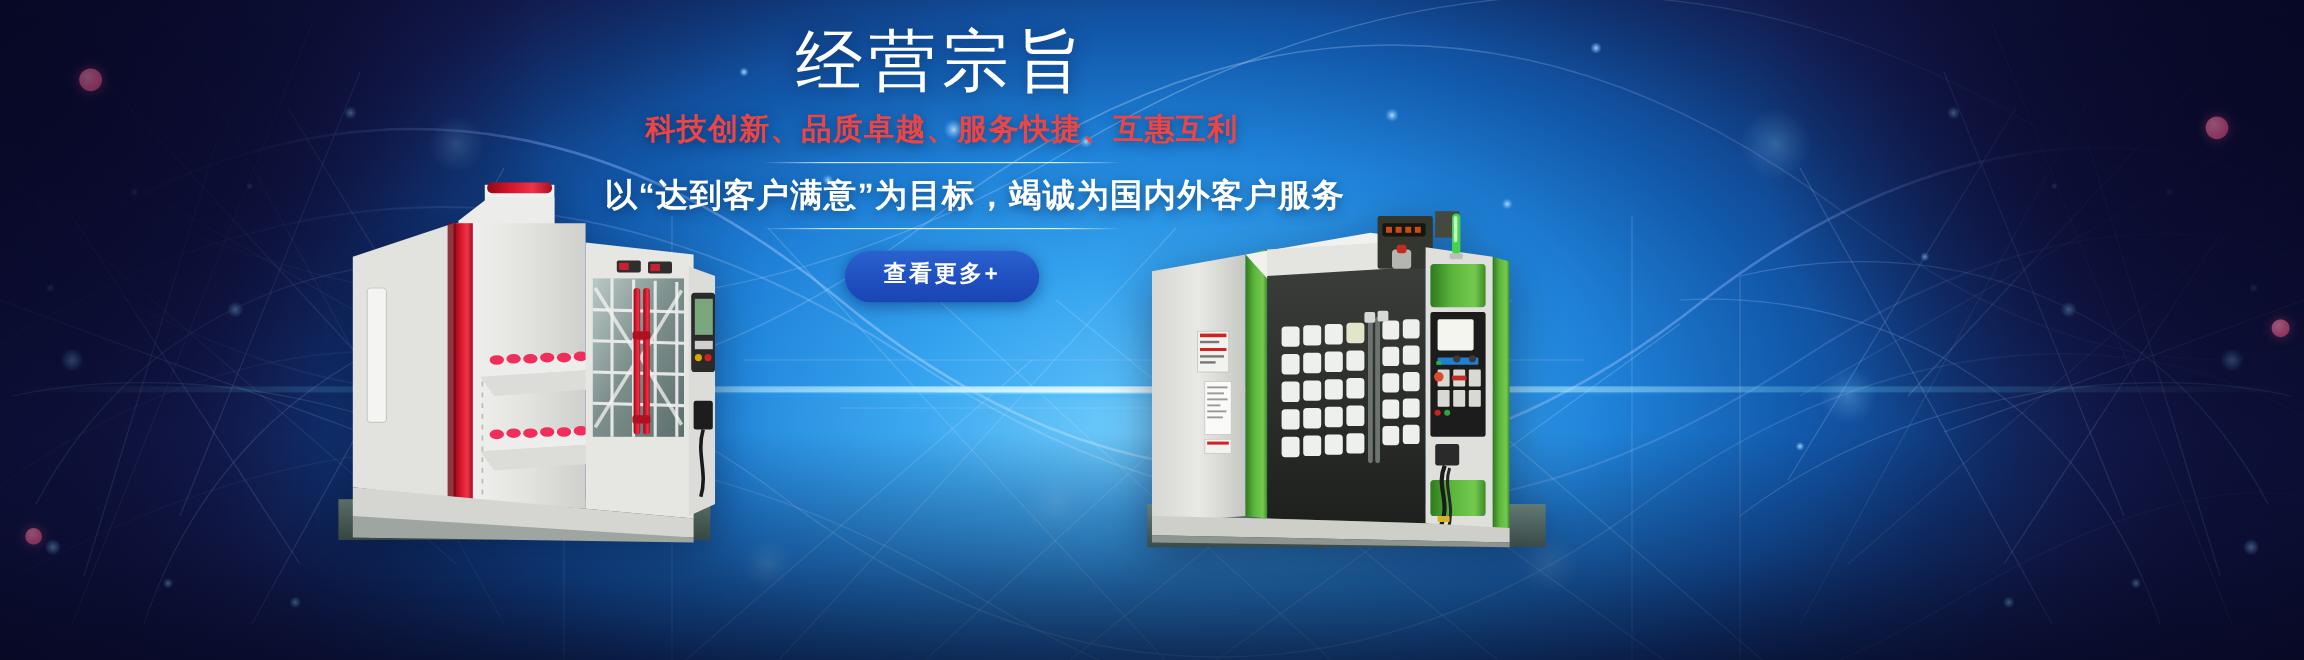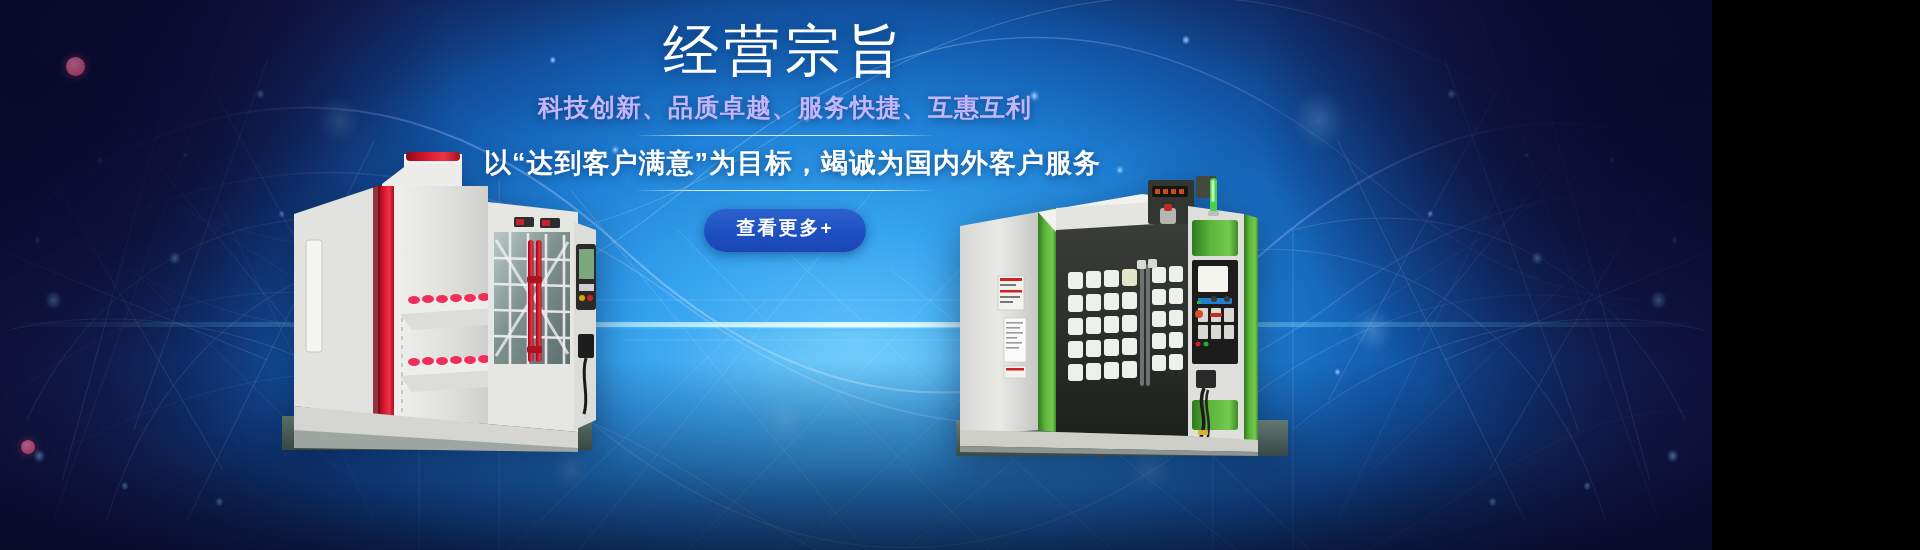--- a/index.html
+++ b/index.html
@@ -1,19 +1,19 @@
 <!DOCTYPE html>
 <html><head>
 <meta charset="utf-8">
 <title>Banner</title>
 <style>
   html,body{margin:0;padding:0;background:#000;}
   body{font-family:"Liberation Sans","DejaVu Sans",sans-serif;}
 
-  .stage{position:relative;width:1712px;height:550px;overflow:hidden;
+  .stage{position:relative;width:1920px;height:550px;overflow:hidden;
          background:#0d0f35;}
 
   
   .bg-base{position:absolute;inset:0;
     background:
       radial-gradient(ellipse 900px 520px at 50% 62%, #5ec2fa 0%, #35a3ef 22%, #1f82d8 42%, #1259ab 60%, #113a7e 75%, #16205a 88%, #121647 100%),
       linear-gradient(90deg,#0c0e32 0%, #121648 9%, #18307a 20%, #1b5cb2 34%, #2b8ddf 50%, #1b5cb2 66%, #18307a 80%, #121648 91%, #0c0e32 100%);
   }
   .bg-corner-l{position:absolute;left:0;top:0;width:560px;height:100%;
     background:radial-gradient(ellipse 480px 430px at 6% 16%, rgba(10,10,46,.96) 0%, rgba(12,13,52,.80) 38%, rgba(14,16,60,.30) 68%, rgba(14,16,60,0) 88%);}
@@ -38,26 +38,26 @@
 
   .dot{position:absolute;border-radius:50%;}
   .pinkdot{background:radial-gradient(circle at 38% 34%, #f98ab4 0%, #ee5d8e 52%, #d93f74 100%);
            box-shadow:0 0 10px rgba(236,85,136,.55);}
 
   
   .textblock{position:absolute;left:484px;top:22px;width:602px;text-align:center;
              z-index:40;}
   .title{font-size:56px;line-height:1.04;color:#ffffff;letter-spacing:5px;font-weight:400;
          text-shadow:0 2px 14px rgba(4,26,66,.55);}
-  .subtitle{margin-top:11px;font-size:25px;color:#c4b5fd;letter-spacing:1px;font-weight:700;
+  .subtitle{margin-top:11px;font-size:25px;color:#ef4444;letter-spacing:1px;font-weight:700;
             text-shadow:0 2px 9px rgba(4,30,70,.55);}
   .rule{width:300px;height:1px;margin:11px auto 0;
         background:linear-gradient(90deg, rgba(255,255,255,0) 0%, rgba(255,255,255,.80) 18%, rgba(255,255,255,.85) 82%, rgba(255,255,255,0) 100%);}
   .tagline{margin-top:9px;font-size:27px;color:#ffffff;letter-spacing:1px;font-weight:700;
-           text-shadow:0 2px 10px rgba(4,30,70,.55);white-space:nowrap;}
+           text-shadow:0 2px 10px rgba(4,30,70,.55);white-space:nowrap;margin-left:20px;}
   .rule2{width:300px;height:1px;margin:9px auto 0;
         background:linear-gradient(90deg, rgba(255,255,255,0) 0%, rgba(255,255,255,.80) 18%, rgba(255,255,255,.85) 82%, rgba(255,255,255,0) 100%);}
   .morebtn{display:inline-block;margin-top:18px;padding:6px 32px 11px;border-radius:22px;
            background:linear-gradient(180deg,#2b62cf 0%, #1f4fc0 55%, #1a45b4 100%);
            color:#fff;font-size:19px;font-weight:700;letter-spacing:2px;border:none;cursor:pointer;
            box-shadow:0 3px 12px rgba(6,24,80,.45);}
 
   
   .machine{position:absolute;z-index:30;}
   .ml{left:278px;top:148px;width:318px;height:305px;}

